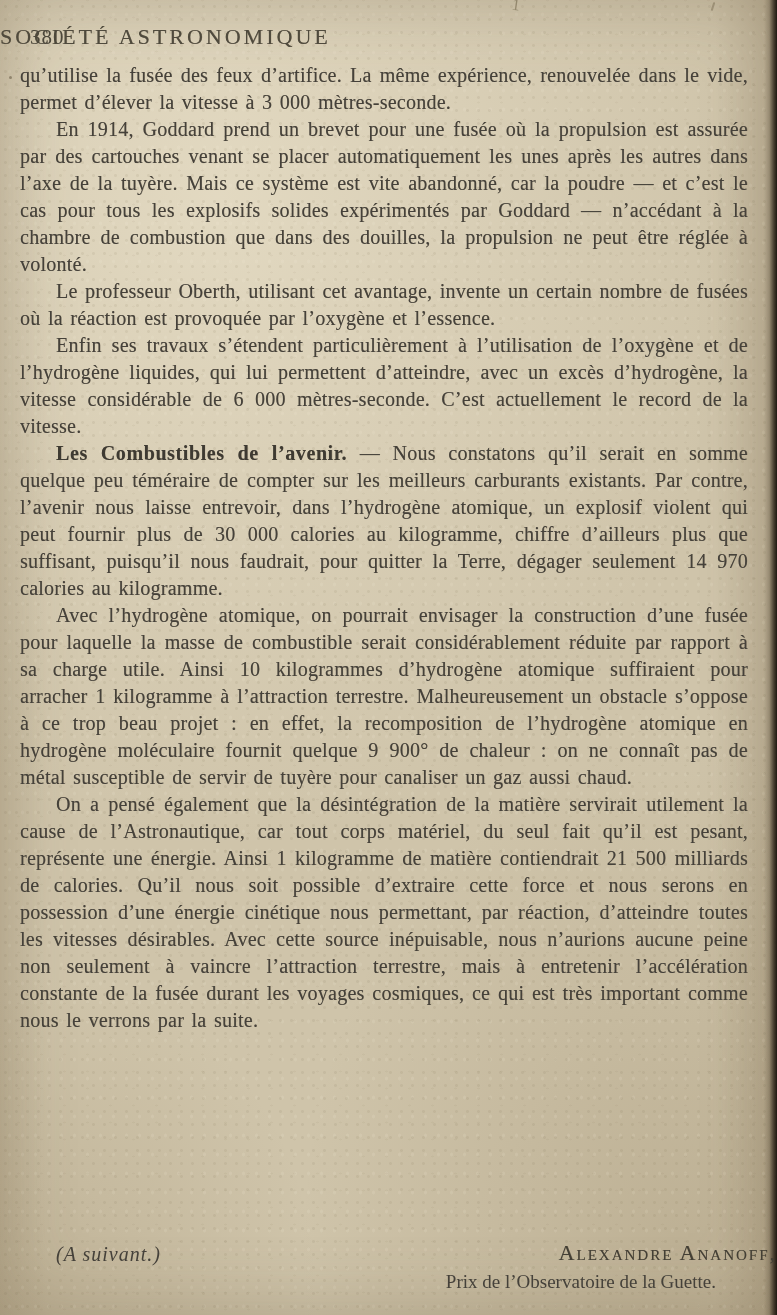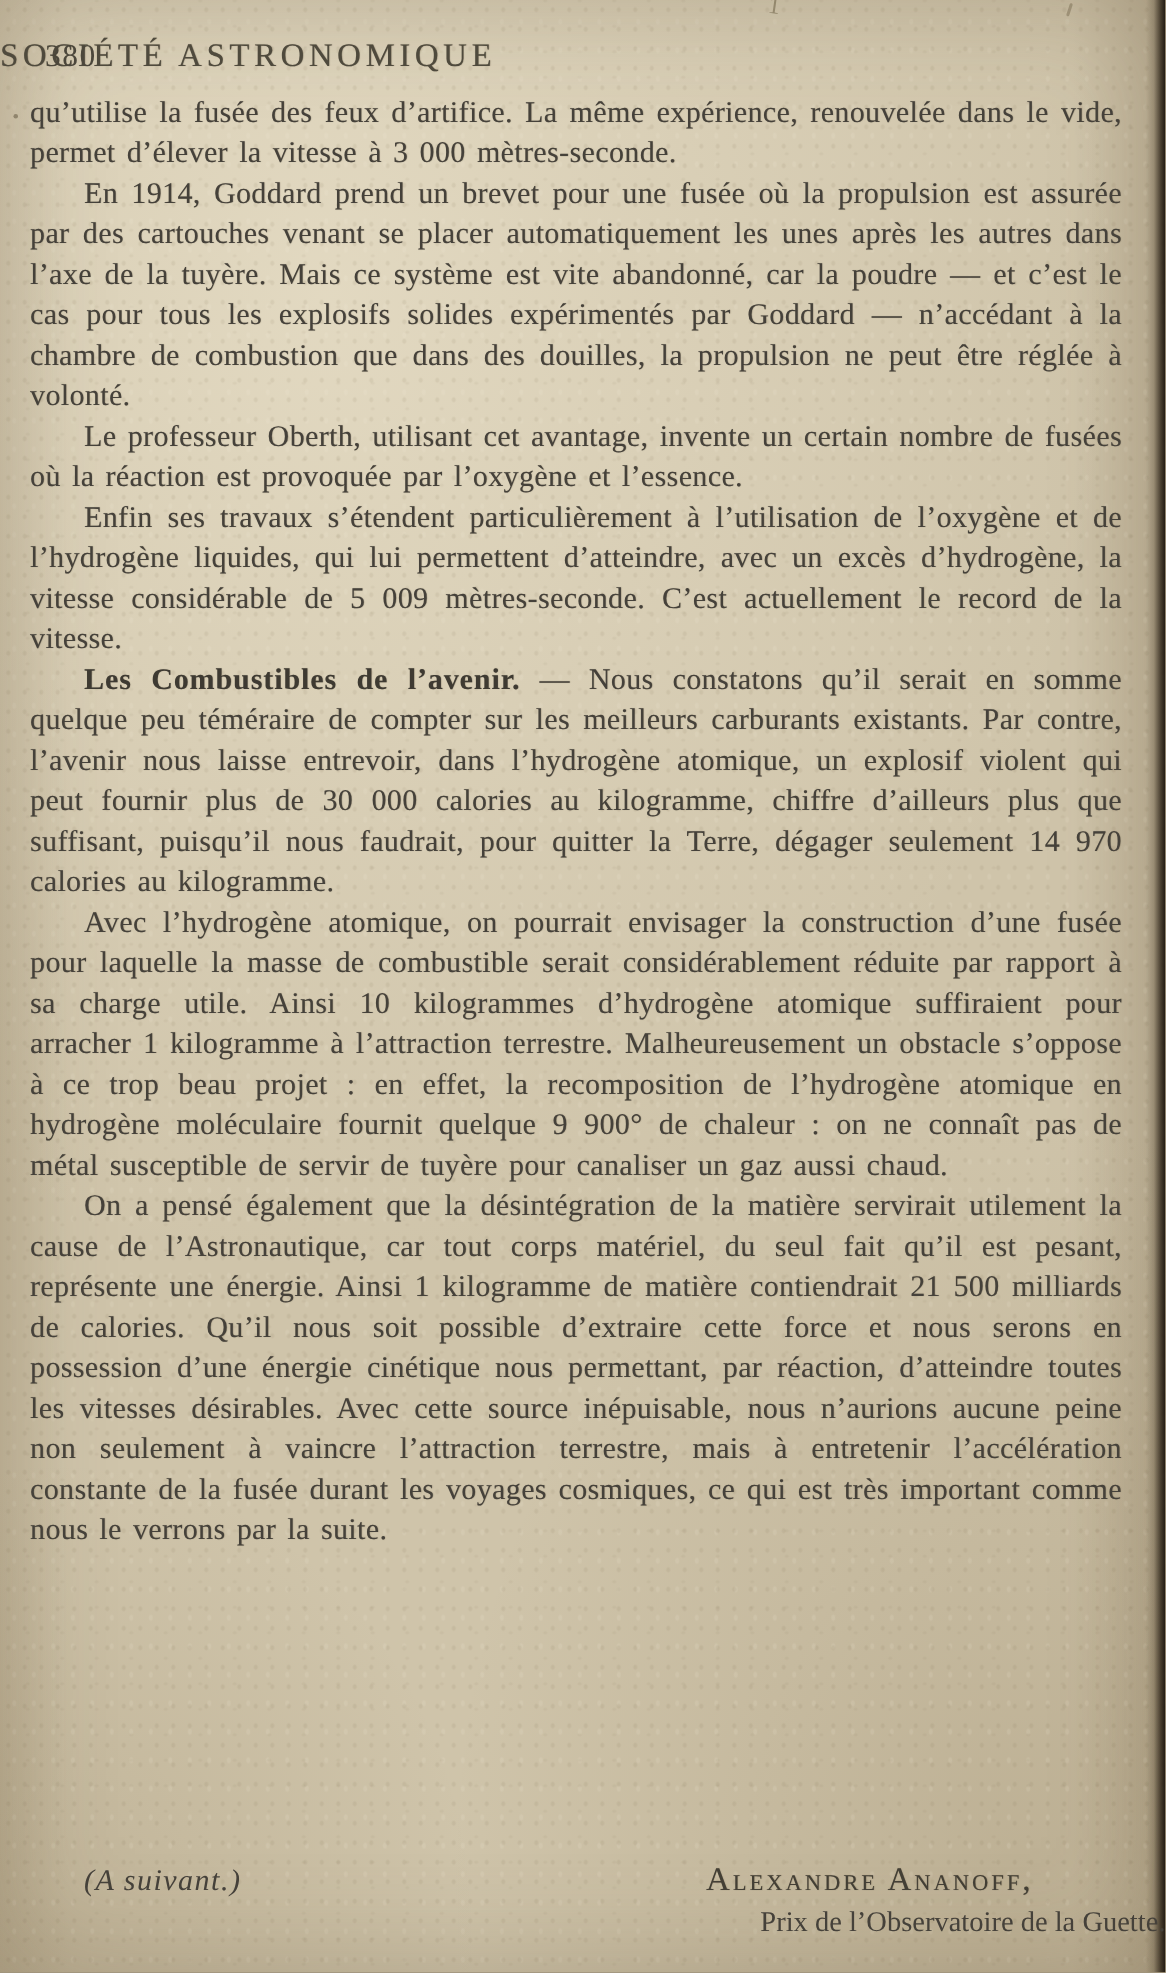--- a/index.html
+++ b/index.html
@@ -60,24 +60,24 @@
   .body-text p.section-start { }
   .section-lead { font-weight: bold; color: #3e3a32; letter-spacing: 0.6px; }
 
   .footer-continuation {
     position: absolute; left: 56px; top: 1243px;
     font-style: italic; font-size: 20px; letter-spacing: 1px;
   }
   .signature { position: absolute; right: 0; top: 1240px; width: 100%; text-align: right; }
   .signature-name {
     font-variant: small-caps; font-size: 22px; letter-spacing: 2px;
-    padding-right: 88px; color: #433f35;
+    color: #433f35;
     text-shadow: 0.3px 0.3px 0.6px rgba(70,60,42,0.45);
   }
-  .signature-title { font-size: 19px; margin-top: 5px; }
+  .signature-title { font-size: 19px; padding-right: 61px; margin-top: 5px; }
 
   .top-mark {
     position: absolute; left: 512px; top: -4px; font-size: 16px;
     color: rgba(98,85,58,0.50); transform: rotate(8deg);
   }
   .scratch-mark {
     position: absolute; left: 712px; top: 2px; width: 2px; height: 9px;
     background: rgba(92,78,52,0.35); transform: rotate(18deg); border-radius: 1px;
   }
   .margin-speck {
@@ -101,21 +101,21 @@
 
     <div class="header">
       <span class="page-number">380</span>
       <div class="journal-title">SOCIÉTÉ ASTRONOMIQUE</div>
     </div>
 
     <div class="body-text">
       <p class="no-indent">qu’utilise la fusée des feux d’artifice. La même expérience, renouvelée dans le vide, permet d’élever la vitesse à 3 000 mètres-seconde.</p>
       <p>En 1914, Goddard prend un brevet pour une fusée où la propulsion est assurée par des cartouches venant se placer automatiquement les unes après les autres dans l’axe de la tuyère. Mais ce système est vite abandonné, car la poudre — et c’est le cas pour tous les explosifs solides expérimentés par Goddard — n’accédant à la chambre de combustion que dans des douilles, la propulsion ne peut être réglée à volonté.</p>
       <p>Le professeur Oberth, utilisant cet avantage, invente un certain nombre de fusées où la réaction est provoquée par l’oxygène et l’essence.</p>
-      <p>Enfin ses travaux s’étendent particulièrement à l’utilisation de l’oxygène et de l’hydrogène liquides, qui lui permettent d’atteindre, avec un excès d’hydrogène, la vitesse considérable de 5 009 mètres-seconde. C’est actuellement le record de la vitesse.</p>
+      <p>Enfin ses travaux s’étendent particulièrement à l’utilisation de l’oxygène et de l’hydrogène liquides, qui lui permettent d’atteindre, avec un excès d’hydrogène, la vitesse considérable de 6 000 mètres-seconde. C’est actuellement le record de la vitesse.</p>
       <p class="section-start"><span class="section-lead">Les Combustibles de l’avenir.</span><span> — </span><span>Nous constatons qu’il serait en somme quelque peu téméraire de compter sur les meilleurs carburants existants. Par contre, l’avenir nous laisse entrevoir, dans l’hydrogène atomique, un explosif violent qui peut fournir plus de 30 000 calories au kilogramme, chiffre d’ailleurs plus que suffisant, puisqu’il nous faudrait, pour quitter la Terre, dégager seulement 14 970 calories au kilogramme.</span></p>
       <p>Avec l’hydrogène atomique, on pourrait envisager la construction d’une fusée pour laquelle la masse de combustible serait considérablement réduite par rapport à sa charge utile. Ainsi 10 kilogrammes d’hydrogène atomique suffiraient pour arracher 1 kilogramme à l’attraction terrestre. Malheureusement un obstacle s’oppose à ce trop beau projet : en effet, la recomposition de l’hydrogène atomique en hydrogène moléculaire fournit quelque 9 900° de chaleur : on ne connaît pas de métal susceptible de servir de tuyère pour canaliser un gaz aussi chaud.</p>
       <p>On a pensé également que la désintégration de la matière servirait utilement la cause de l’Astronautique, car tout corps matériel, du seul fait qu’il est pesant, représente une énergie. Ainsi 1 kilogramme de matière contiendrait 21 500 milliards de calories. Qu’il nous soit possible d’extraire cette force et nous serons en possession d’une énergie cinétique nous permettant, par réaction, d’atteindre toutes les vitesses désirables. Avec cette source inépuisable, nous n’aurions aucune peine non seulement à vaincre l’attraction terrestre, mais à entretenir l’accélération constante de la fusée durant les voyages cosmiques, ce qui est très important comme nous le verrons par la suite.</p>
     </div>
 
     <div class="footer-continuation">(A suivant.)</div>
 
     <div class="signature">
       <div class="signature-name">Alexandre Ananoff,</div>
       <div class="signature-title">Prix de l’Observatoire de la Guette.</div>

